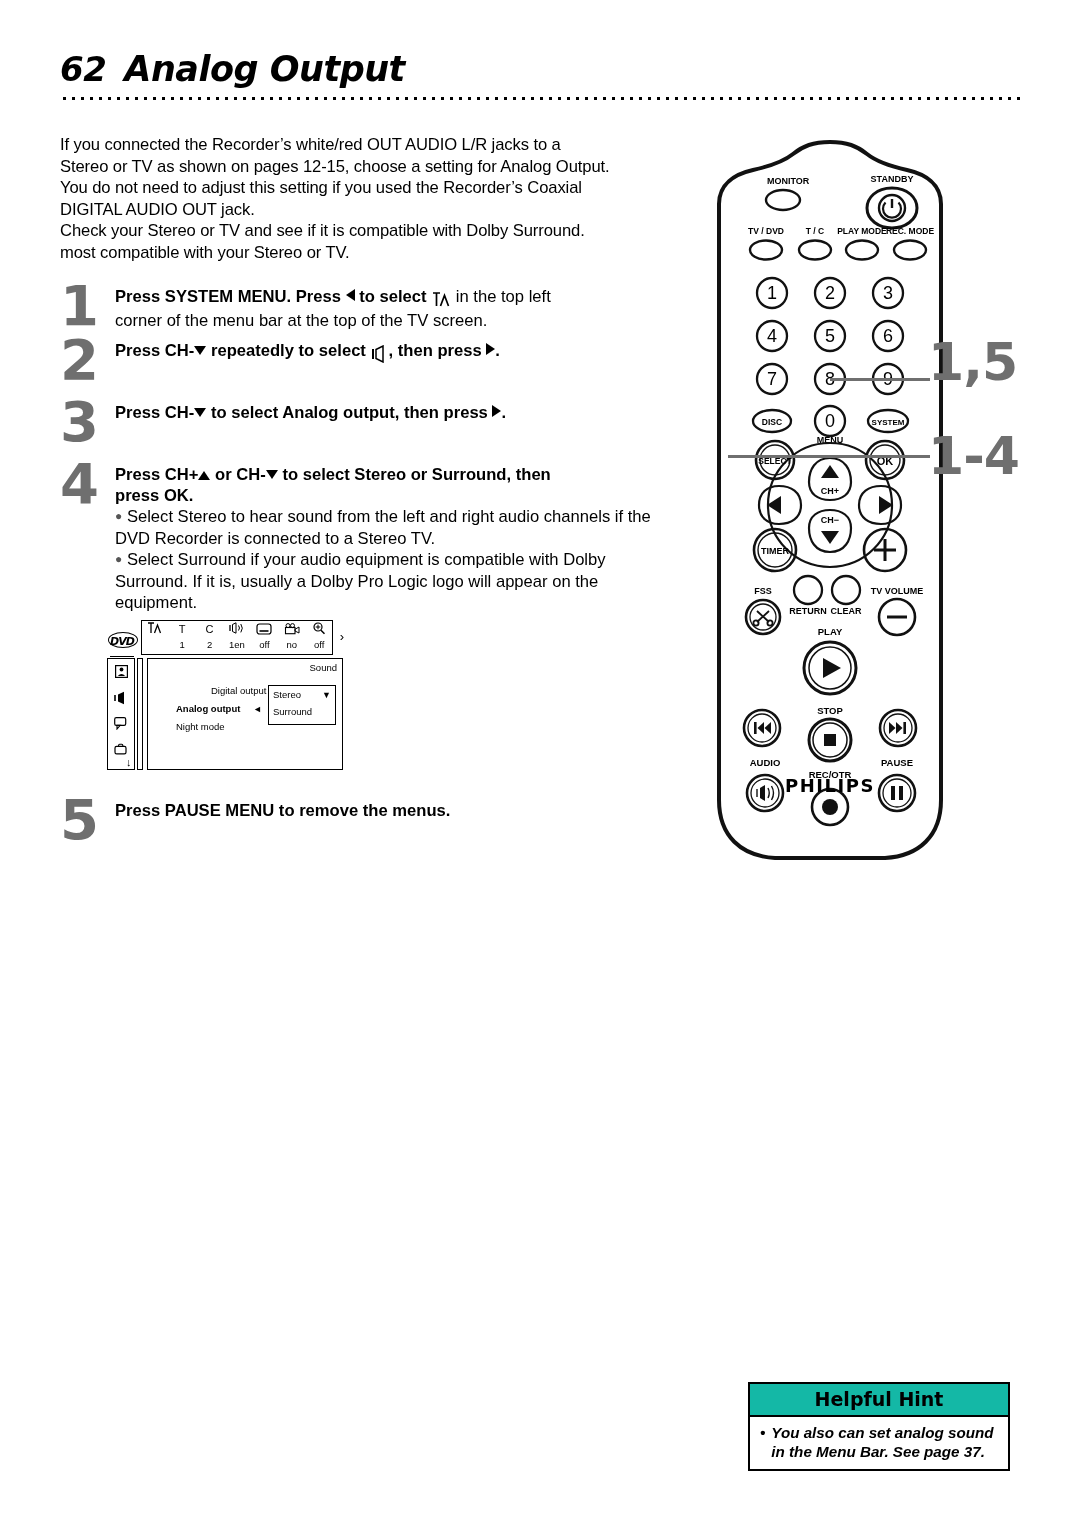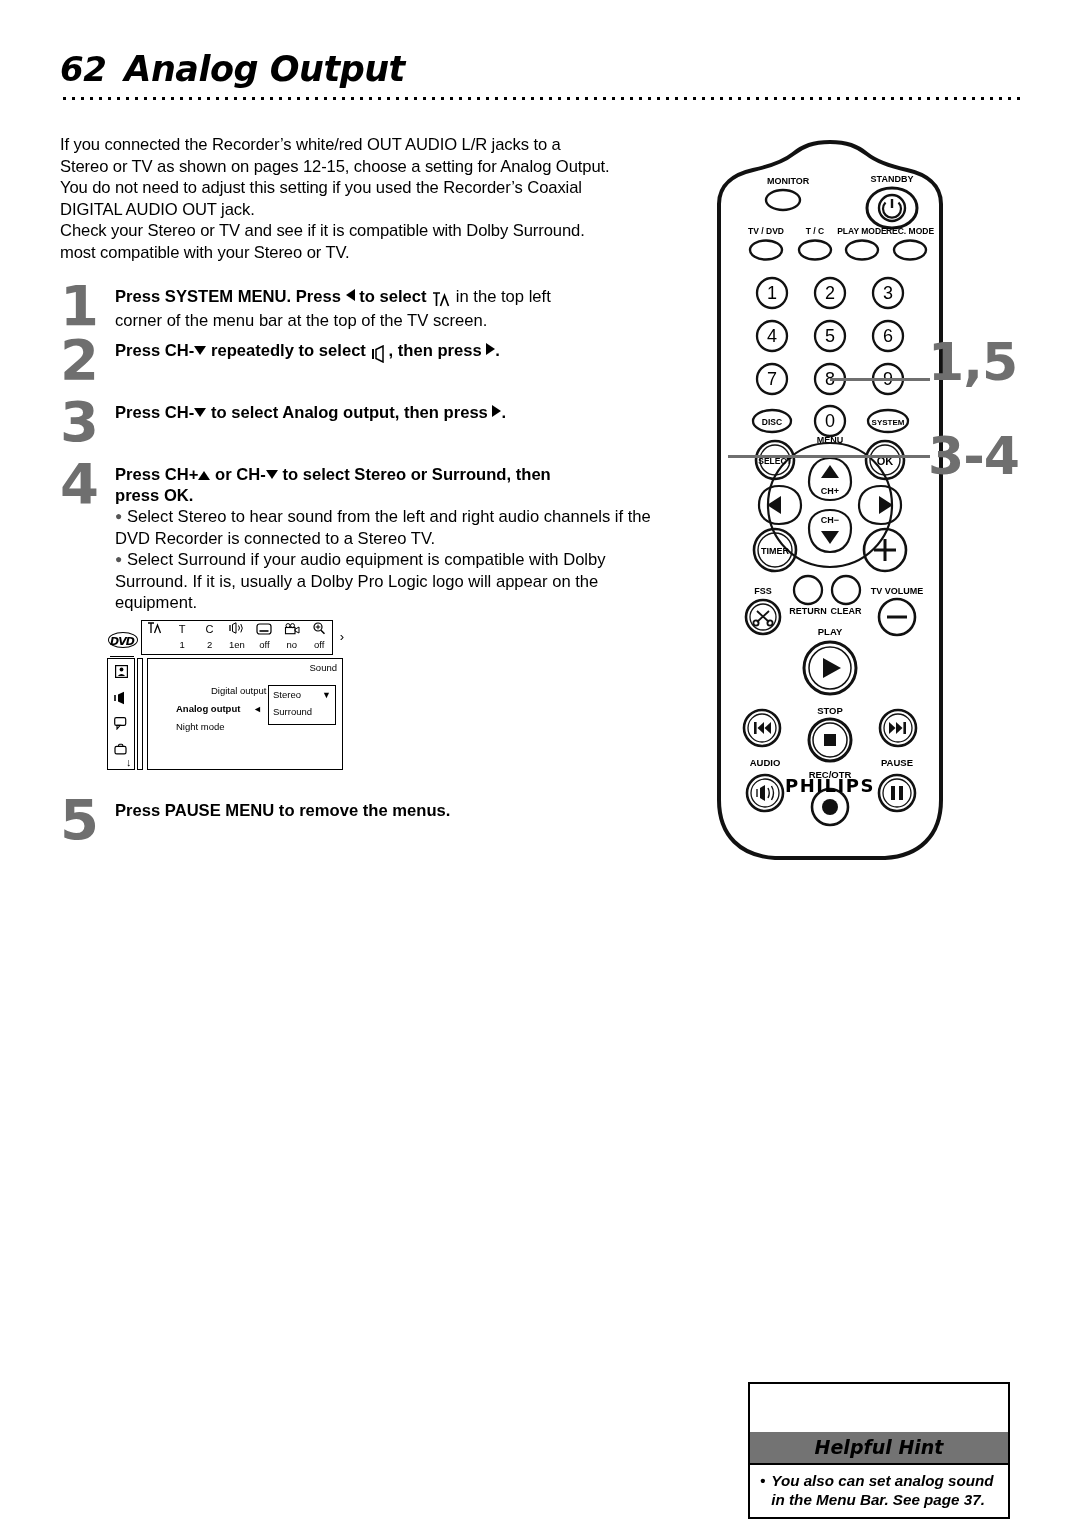--- a/index.html
+++ b/index.html
@@ -173,25 +173,25 @@
   .callout.c1 { left:928px; top:336px; }
   .callout.c2 { left:928px; top:430px; }
   .leadline { position:absolute; background:#6f6f6f; height:3px; }
 
   
   .hint {
     position:absolute; left:748px; top:1382px; width:262px;
     border:2px solid #000; background:#fff;
   }
   .hint-title {
-    background:#737373; border-bottom:2px solid #000;
+    background:#14b8a6; border-bottom:2px solid #000;
     text-align:center;
     font-family:"DejaVu Sans", sans-serif;
-    font-weight:bold; font-style:italic;
-    font-size:19px; padding:4px 0 5px;margin-top:48px;
+    font-weight:bold; 
+    font-size:19px; padding:4px 0 5px;
   }
   .hint-body {
     padding:6px 8px 8px 10px;
     font-style:italic; font-weight:bold;
     font-size:15.2px; line-height:19px;
     font-family:"Liberation Sans", sans-serif;
     display:flex; gap:6px;
   }
   .hint-body .bdot { flex:0 0 auto; }
   .hint-body .btxt { flex:1 1 auto; }
@@ -596,21 +596,21 @@
                   font-size:18px; letter-spacing:1.5px;">PHILIPS</div>
     </div>
   </div>
 
   <div class="leadline" style="left:890px; top:378px; width:40px;"></div>
   <div class="leadline" style="left:890px; top:455px; width:40px;"></div>
   <div class="leadline" style="left:830px; top:378px; width:60px;"></div>
   <div class="leadline" style="left:728px; top:455px; width:200px;"></div>
 
   <div class="callout c1">1,5</div>
-  <div class="callout c2">3-4</div>
+  <div class="callout c2">1-4</div>
 
   <div class="hint">
     <div class="hint-title">Helpful Hint</div>
     <div class="hint-body">
       <span class="bdot">•</span>
       <span class="btxt">You also can set analog sound in the Menu Bar. See page 37.</span>
     </div>
   </div>
 
 </div>

